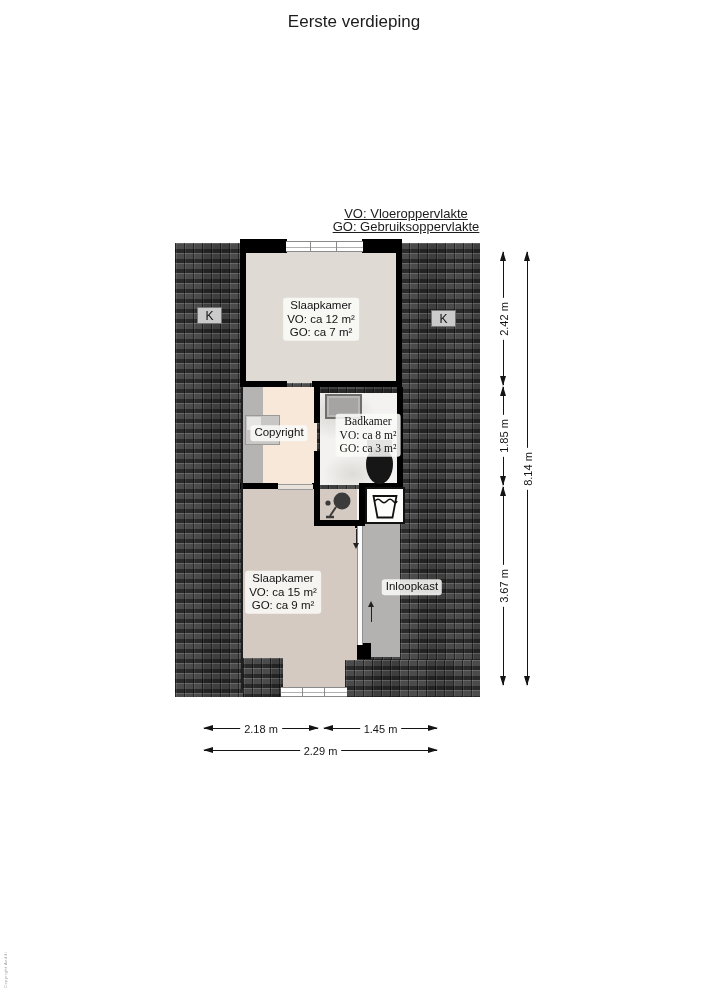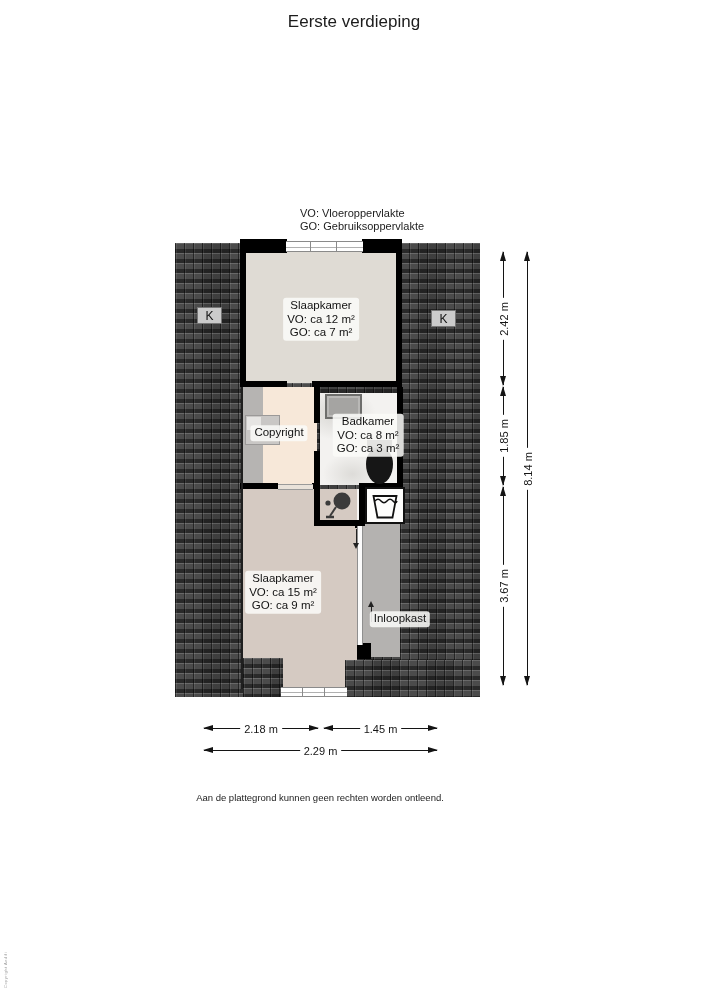--- a/index.html
+++ b/index.html
@@ -4,21 +4,21 @@
 <style>
   html,body { margin:0; padding:0; }
   body {
     width:708px; height:1000px; position:relative; background:#fff;
     font-family:"Liberation Sans", sans-serif; color:#111; overflow:hidden;
   }
   .abs { position:absolute; }
 
   
   .title { left:0; top:12px; width:708px; text-align:center; font-size:17px; color:#1c1c1c; }
-  .legend { left:300px; top:207px; width:212px; font-size:11px; line-height:13px; color:#1c1c1c; }
+  .legend { left:300px; top:207px; width:212px; text-align:center; font-size:13px; line-height:13px; color:#1c1c1c;text-decoration:underline; }
   .footer { left:130px; top:792px; width:380px; text-align:center; font-size:9.5px; line-height:11.5px; color:#222; }
   .watermark { left:3px; top:988px; transform-origin:0 0; transform:rotate(-90deg); font-size:4px; color:#9a9a9a; letter-spacing:.5px; }
 
   
   .plan { left:175px; top:237px; width:305px; height:463px; }
   .plan > div { position:absolute; }
 
   
   .roof {
     background-color:var(--roof,#4b4b4b);
@@ -98,23 +98,23 @@
   .kbox { width:25px; height:17px; background:#cbcbcb; border:1px solid #777; color:#111;
           font-size:12px; line-height:17px; text-align:center; box-sizing:border-box; }
   .k-left  { left:22px;  top:70px; }
   .k-right { left:256px; top:73px; }
 
   
   .rlabel { transform:translate(-50%,-50%); background:rgba(250,250,248,.87); border-radius:3px;
             padding:1px 4px; font-size:11.5px; line-height:13.5px; text-align:center; white-space:nowrap; color:#121212; }
   .l-bed-top { left:146px; top:82px; }
   .l-landing { left:104px; top:196px; }
-  .l-bath    { left:193px; top:198px; }
+  .l-bath    { left:193px; top:198px;font-family:Liberation Serif, serif; }
   .l-bed-bot { left:108px; top:355px; }
-  .l-closet  { left:225px; top:350px;margin-top:32px; }
+  .l-closet  { left:237px; top:350px; }
 
   
   .dim { position:absolute; }
   .dim .ln-v { position:absolute; left:0; top:0; width:1px; height:100%; background:#141414; }
   .dim .ln-h { position:absolute; left:0; top:0; width:100%; height:1px; background:#141414; }
   .dim .a-up    { position:absolute; left:-3px; top:-1px; width:0; height:0; border-left:3.5px solid transparent; border-right:3.5px solid transparent; border-bottom:10px solid #141414; }
   .dim .a-down  { position:absolute; left:-3px; bottom:-1px; width:0; height:0; border-left:3.5px solid transparent; border-right:3.5px solid transparent; border-top:10px solid #141414; }
   .dim .a-left  { position:absolute; top:-3px; left:-1px; width:0; height:0; border-top:3.5px solid transparent; border-bottom:3.5px solid transparent; border-right:10px solid #141414; }
   .dim .a-right { position:absolute; top:-3px; right:-1px; width:0; height:0; border-top:3.5px solid transparent; border-bottom:3.5px solid transparent; border-left:10px solid #141414; }
   .dim .lbl { position:absolute; left:50%; top:50%; background:#fff; font-size:11px; color:#141414; padding:0 4px; white-space:nowrap; }
@@ -270,16 +270,15 @@
   <span class="lbl">1.45 m</span>
 </div>
 <div class="dim h dim-ht">
   <div class="ln-h"></div>
   <div class="a-left"></div>
   <div class="a-right"></div>
   <span class="lbl">2.29 m</span>
 </div>
 
 <div class="abs footer">
-  <div>Aan de plattegrond kunnen geen rechten worden ontleend.</div>
 </div>
 
 <div class="abs watermark">Copyright Aedifi</div>
 
 </body></html>

